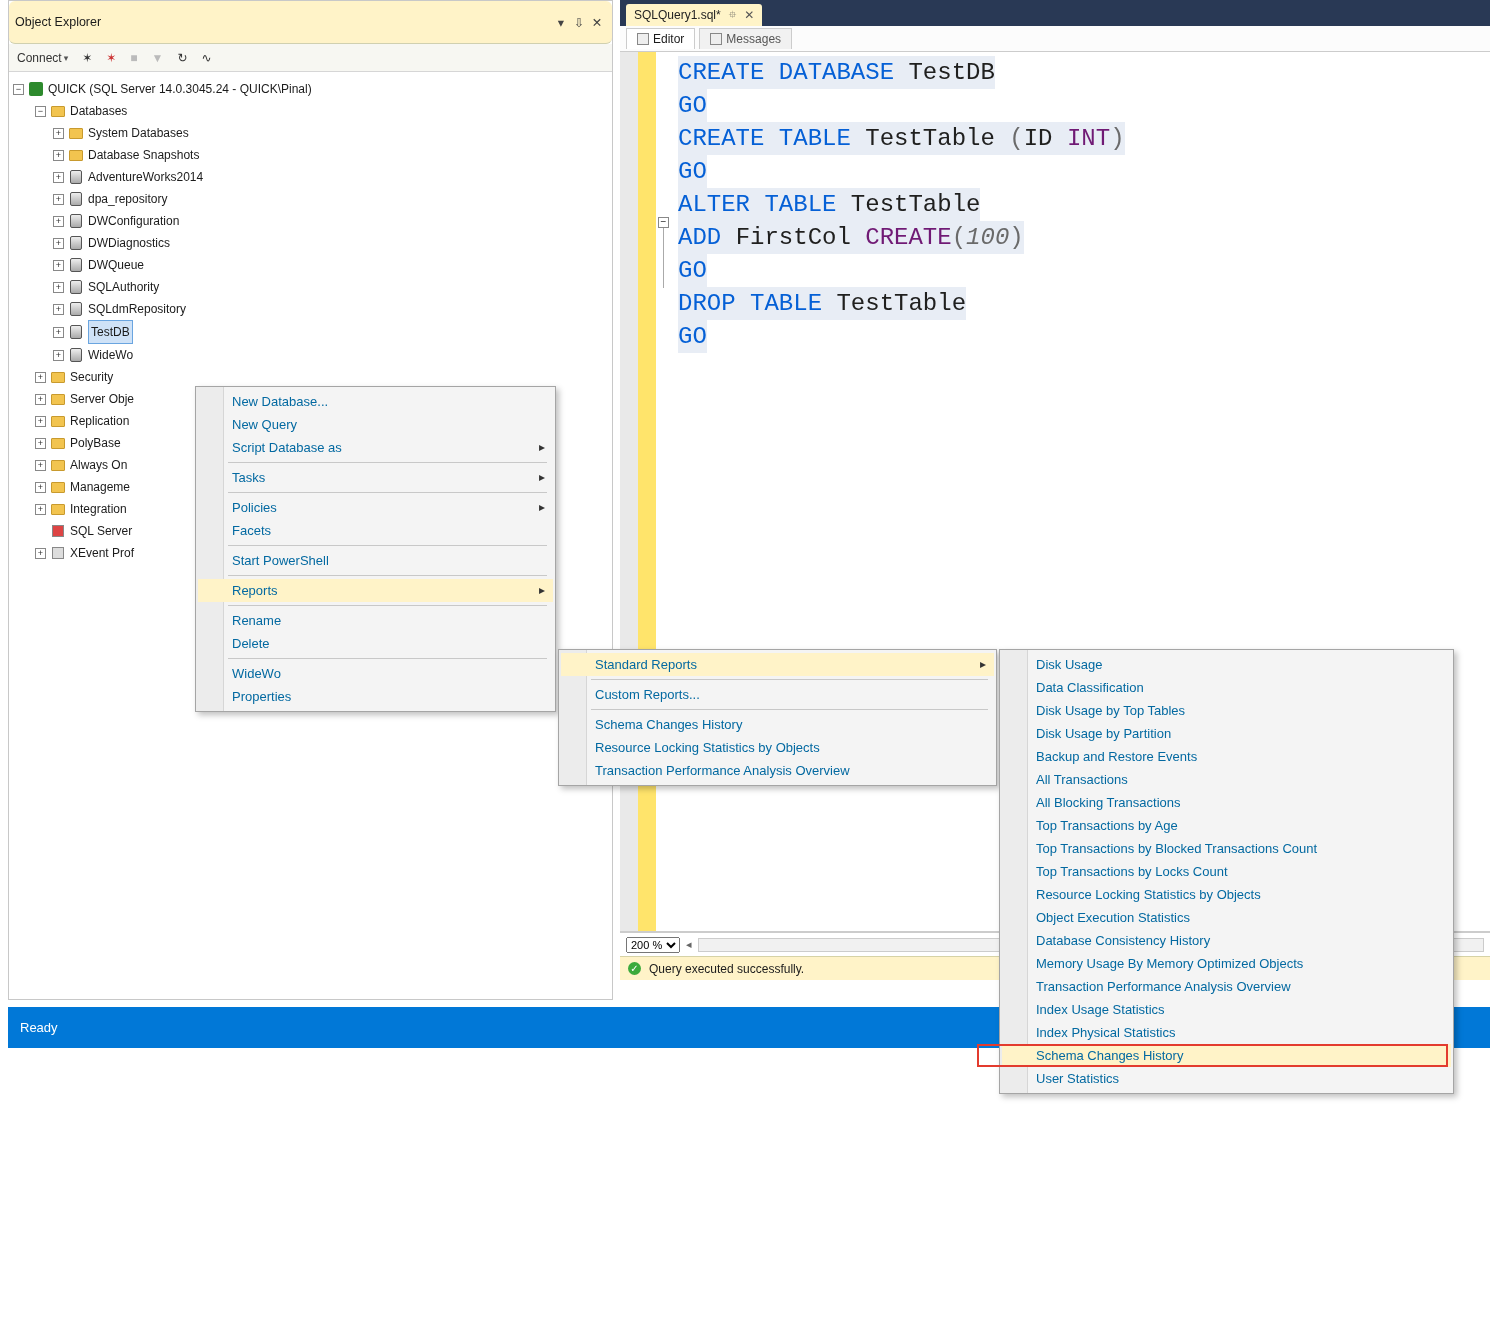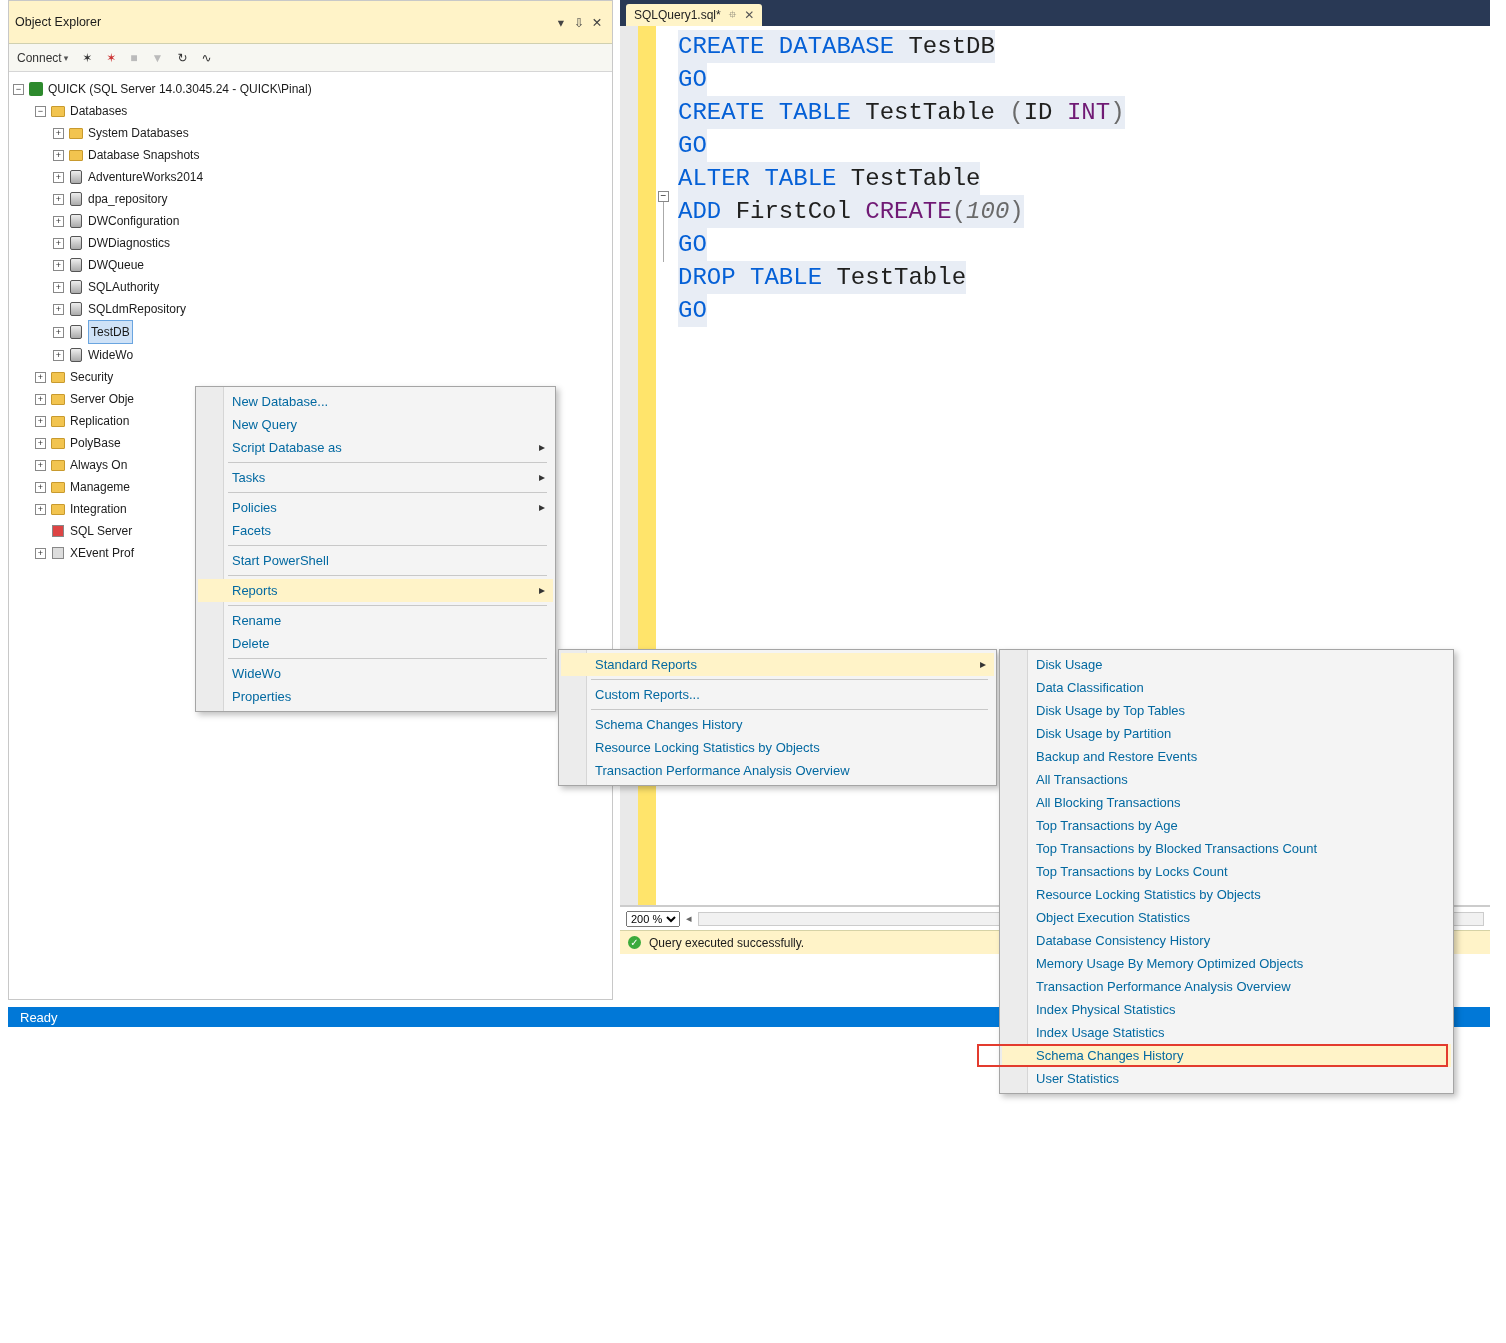--- a/index.html
+++ b/index.html
@@ -25,20 +25,21 @@
     background: #fff;
   }
   #oe-title {
     height: 43px;
     background: #fff3c8;
     border-bottom: 1px solid #d0d0b0;
     display: flex;
     align-items: center;
     padding: 16px 6px;
     font-size: 12.5px;
+    border-radius: 6px;
   }
   #oe-title .title-text { flex: 1; }
   #oe-title .ctl {
     width: 18px; text-align: center; cursor: pointer;
     color: #444;
   }
   #oe-toolbar {
     height: 28px;
     border-bottom: 1px solid #d6d6d6;
     display: flex; align-items: center;
@@ -143,21 +144,21 @@
 
   #status-line{
     height:24px; background:#fff3c8; border-top:1px solid #d6d2a6;
     display:flex;align-items:center; gap:8px; padding:0 8px;
   }
   .chk{ width:13px;height:13px;border-radius:50%;background:#3caa3c;color:#fff;display:inline-flex;align-items:center;justify-content:center;font-size:10px;}
 
   
   #ready-bar{
     position:absolute; left:8px; width:1482px; top: 1007px;
-    height:20px; background:#0178d7; color:#fff;
+    height:41px; background:#0178d7; color:#fff;
     display:flex; align-items:center; padding:0 12px;
     font-size:13px;
   }
 
   
   .ctx {
     position:absolute;
     background:#f4f4f4;
     border:1px solid #a5a5a5;
     box-shadow: 3px 3px 6px rgba(0,0,0,.25);
@@ -400,20 +401,30 @@
       </div>
   </div>
 </div>
 
 <div id="editor-zone">
   <div id="doc-tabbar">
     <div class="doc-tab">
       <span>SQLQuery1.sql*</span>
       <span class="pin">⯐</span>
       <span class="x">✕</span>
+    </div>
+  </div>
+  <div id="inner-tabs">
+    <div class="itab">
+      <span class="mini-ico"></span>
+      <span>Editor</span>
+    </div>
+    <div class="itab inactive">
+      <span class="mini-ico"></span>
+      <span>Messages</span>
     </div>
   </div>
   <div id="code-area">
     <div id="gutter">
       <div class="gcol gray"></div>
       <div class="gcol yel"></div>
       <div id="fold-col">
         <div class="fold-box">−</div>
         <div style="width:1px;height:60px;background:#aaa;margin:0 auto;"></div>
       </div>
@@ -489,17 +500,17 @@
     <div class="mi">All Transactions</div>
     <div class="mi">All Blocking Transactions</div>
     <div class="mi">Top Transactions by Age</div>
     <div class="mi">Top Transactions by Blocked Transactions Count</div>
     <div class="mi">Top Transactions by Locks Count</div>
     <div class="mi">Resource Locking Statistics by Objects</div>
     <div class="mi">Object Execution Statistics</div>
     <div class="mi">Database Consistency History</div>
     <div class="mi">Memory Usage By Memory Optimized Objects</div>
     <div class="mi">Transaction Performance Analysis Overview</div>
+    <div class="mi">Index Usage Statistics</div>
     <div class="mi">Index Physical Statistics</div>
-    <div class="mi">Index Usage Statistics</div>
     <div class="mi hov redbox">Schema Changes History</div>
     <div class="mi">User Statistics</div>
   </div>
 
 </body></html>

